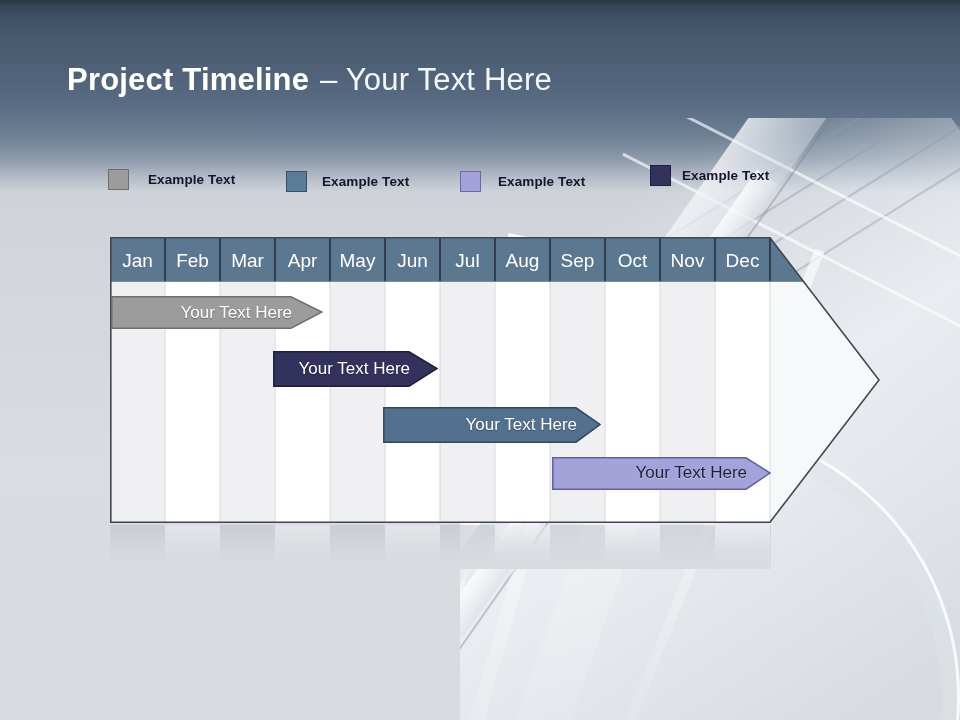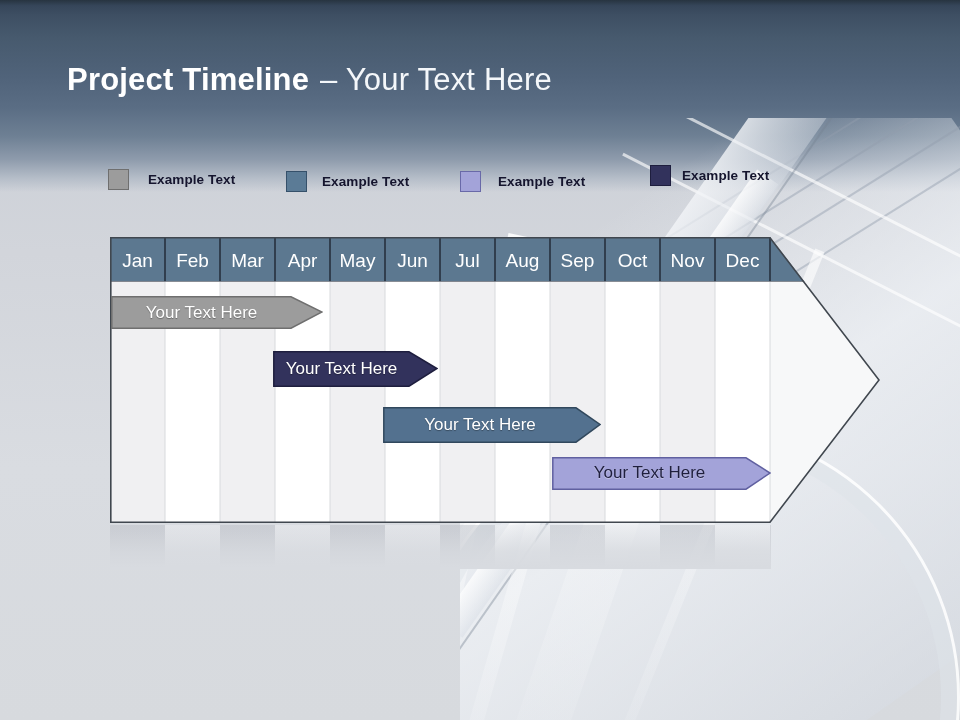--- a/index.html
+++ b/index.html
@@ -46,21 +46,21 @@
   .li-2{left:286px;top:171px;}  .li-2 .legend-label{margin-left:15px;}
   .li-3{left:460px;top:171px;}  .li-3 .legend-label{margin-left:17px;}
   .li-4{left:650px;top:165px;}  .li-4 .legend-label{margin-left:11px;}
   
   .chart{position:absolute;left:110px;top:237px;width:770px;height:202px;}
   .chart svg{display:block;}
   .month-label{font-size:19px;fill:#ffffff;font-family:"Liberation Sans","DejaVu Sans",sans-serif;}
   
   .bar{position:absolute;}
   .bar svg{position:absolute;left:0;top:0;display:block;}
-  .bar-label{position:absolute;left:0;top:0;text-align:center;font-size:17px;
+  .bar-label{position:absolute;left:0;top:0;text-align:right;font-size:17px;
     white-space:nowrap;text-shadow:0 1px 1px rgba(0,0,0,.35);}
   .bar-label.dark{text-shadow:0 1px 1px rgba(255,255,255,.4);}
   .bar1{left:111px;top:296px;width:212px;height:33px;}
   .bar1 .bar-label{width:181px;line-height:33px;}
   .bar2{left:273px;top:351px;width:165px;height:36px;}
   .bar2 .bar-label{width:137px;line-height:35px;}
   .bar3{left:383px;top:407px;width:218px;height:36px;}
   .bar3 .bar-label{width:194px;line-height:35px;}
   .bar4{left:552px;top:457px;width:219px;height:33px;}
   .bar4 .bar-label{width:195px;line-height:32px;}

